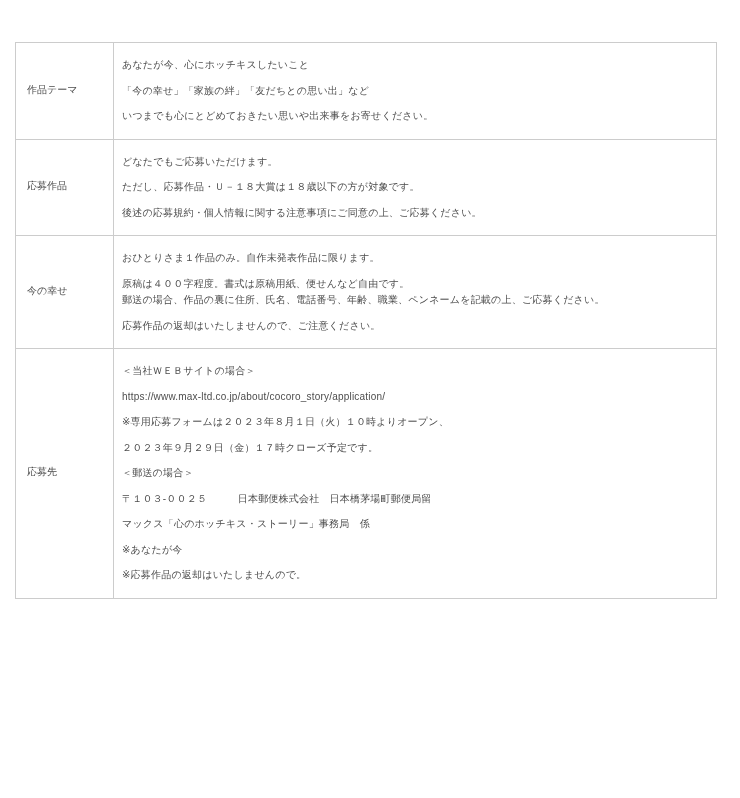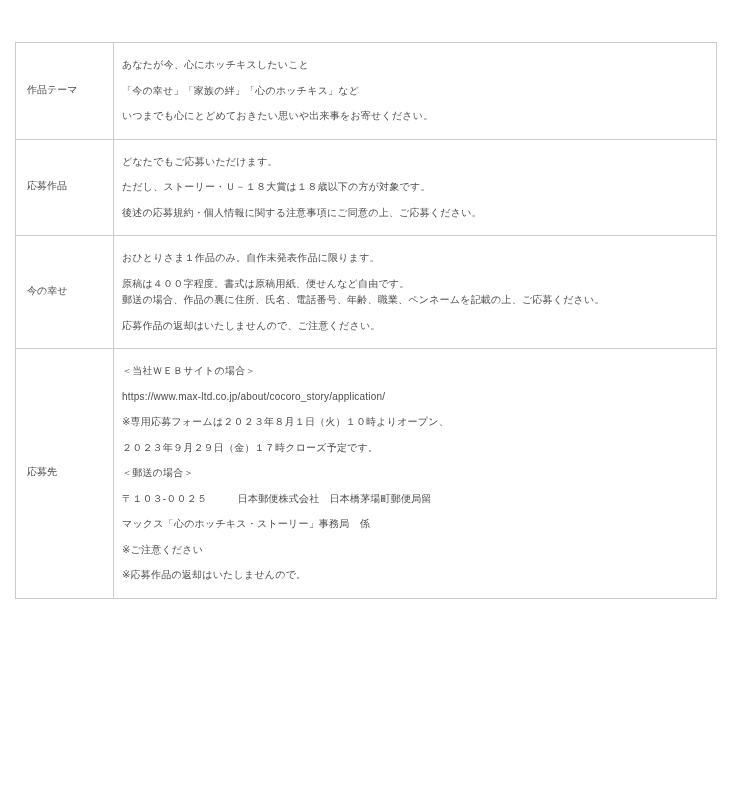--- a/index.html
+++ b/index.html
@@ -52,30 +52,30 @@
 </head>
 <body>
 
 <div class="page">
   <table class="info-table">
     <tbody id="table-body">
   <tr>
     <th>作品テーマ</th>
     <td>
             <p>あなたが今、心にホッチキスしたいこと</p>
-            <p>「今の幸せ」「家族の絆」「心のホッチキス」など</p>
+            <p>「今の幸せ」「家族の絆」「友だちとの思い出」など</p>
             <p>いつまでも心にとどめておきたい思いや出来事をお寄せください。</p>
           </td>
   </tr>
 
   <tr>
     <th>応募作品</th>
     <td>
             <p>どなたでもご応募いただけます。</p>
-            <p>ただし、ストーリー・Ｕ－１８大賞は１８歳以下の方が対象です。</p>
+            <p>ただし、応募作品・Ｕ－１８大賞は１８歳以下の方が対象です。</p>
             <p>後述の応募規約・個人情報に関する注意事項にご同意の上、ご応募ください。</p>
           </td>
   </tr>
 
   <tr>
     <th>今の幸せ</th>
     <td>
             <p>おひとりさま１作品のみ。自作未発表作品に限ります。</p>
             <p>原稿は４００字程度。書式は原稿用紙、便せんなど自由です。<br>郵送の場合、作品の裏に住所、氏名、電話番号、年齢、職業、ペンネームを記載の上、ご応募ください。</p>
             <p>応募作品の返却はいたしませんので、ご注意ください。</p>
@@ -86,19 +86,19 @@
   <tr>
     <th>応募先</th>
     <td>
             <p>＜当社ＷＥＢサイトの場合＞</p>
             <p>https://www.max-ltd.co.jp/about/cocoro_story/application/</p>
             <p>※専用応募フォームは２０２３年８月１日（火）１０時よりオープン、</p>
             <p>２０２３年９月２９日（金）１７時クローズ予定です。</p>
             <p>＜郵送の場合＞</p>
             <p>〒１０３-００２５　　　日本郵便株式会社　日本橋茅場町郵便局留</p>
             <p>マックス「心のホッチキス・ストーリー」事務局　係</p>
-            <p>※ご注意ください</p>
+            <p>※あなたが今</p>
             <p>※応募作品の返却はいたしませんので。</p>
           </td>
   </tr>
 </tbody>
   </table>
 </div>
 
 </body></html>

